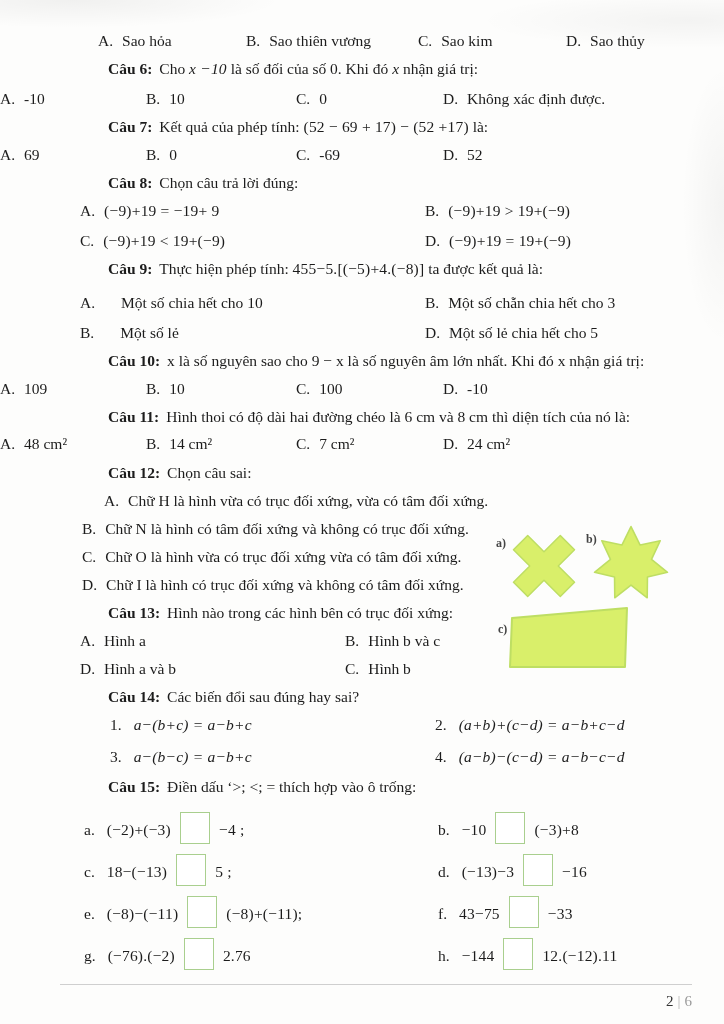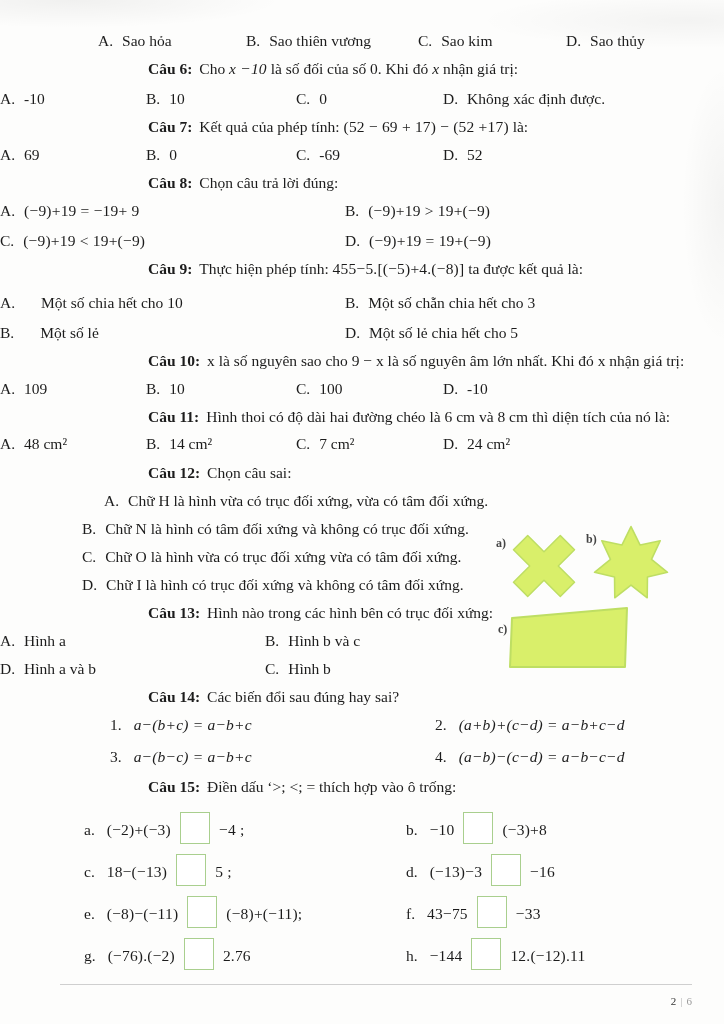--- a/index.html
+++ b/index.html
@@ -15,46 +15,46 @@
     position:absolute;inset:0;
     background:
       radial-gradient(ellipse 300px 40px at 10% 0%, rgba(0,0,0,0.05), transparent 70%),
       radial-gradient(ellipse 300px 40px at 95% 2%, rgba(0,0,0,0.04), transparent 70%),
       radial-gradient(ellipse 60px 200px at 100% 20%, rgba(0,0,0,0.04), transparent 70%),
       #fdfdfc;
     font-size:15.5px;
     line-height:22px;
   }
   .row{position:absolute;left:0;right:0;white-space:nowrap;}
-  .head{padding-left:108px;margin-left:40px;}
+  .head{padding-left:108px;}
   .opts4{display:grid;grid-template-columns:146px 150px 147px auto;}
   .opts4.prelude{padding-left:98px;grid-template-columns:148px 172px 148px auto;}
-  .opts2{display:grid;grid-template-columns:345px auto;}
+  .opts2{padding-left:80px;display:grid;grid-template-columns:345px auto;}
   .q14row{padding-left:86px;display:grid;grid-template-columns:325px auto;margin-left:24px;}
-  .q15row{padding-left:84px;display:grid;grid-template-columns:322px auto;}
+  .q15row{padding-left:84px;display:grid;grid-template-columns:322px auto;gap:32px;}
   .qlabel{font-weight:bold;margin-right:7px;}
   .olabel{margin-right:9px;}
   .olabel.wide{margin-right:26px;}
   .nlabel{margin-right:12px;}
   .it{font-style:italic;}
   .math{letter-spacing:0.2px;}
   .box{
     display:inline-block;width:28px;height:30px;
     border:1.5px solid #a9cf8e;background:#fff;
     vertical-align:-9px;margin:0 9px;
   }
   .figure{position:absolute;left:490px;top:522px;width:190px;height:152px;}
   .figlabel{position:absolute;font-size:12px;font-weight:bold;color:#444;}
   .figlabel.a{left:6px;top:10px;}
   .figlabel.b{left:96px;top:6px;}
   .figlabel.c{left:8px;top:96px;}
   .shape{position:absolute;}
   .shape polygon{stroke:#bede63;stroke-width:2;stroke-linejoin:round;}
   .footline{position:absolute;left:60px;right:32px;top:984px;border-top:1px solid #cfcfcf;}
-  .footer{position:absolute;right:32px;top:990px;font-size:11px;}
+  .footer{position:absolute;right:32px;top:990px;font-size:15px;}
   .footer .pnum{color:#333;}
   .footer .psep{color:#b5b5b5;padding:0 4px;}
   .footer .ptot{color:#9a9a9a;}
 </style>
 </head>
 <body>
 
 <div class="page">
 
   <div class="row opts4 prelude" style="top:30px">

